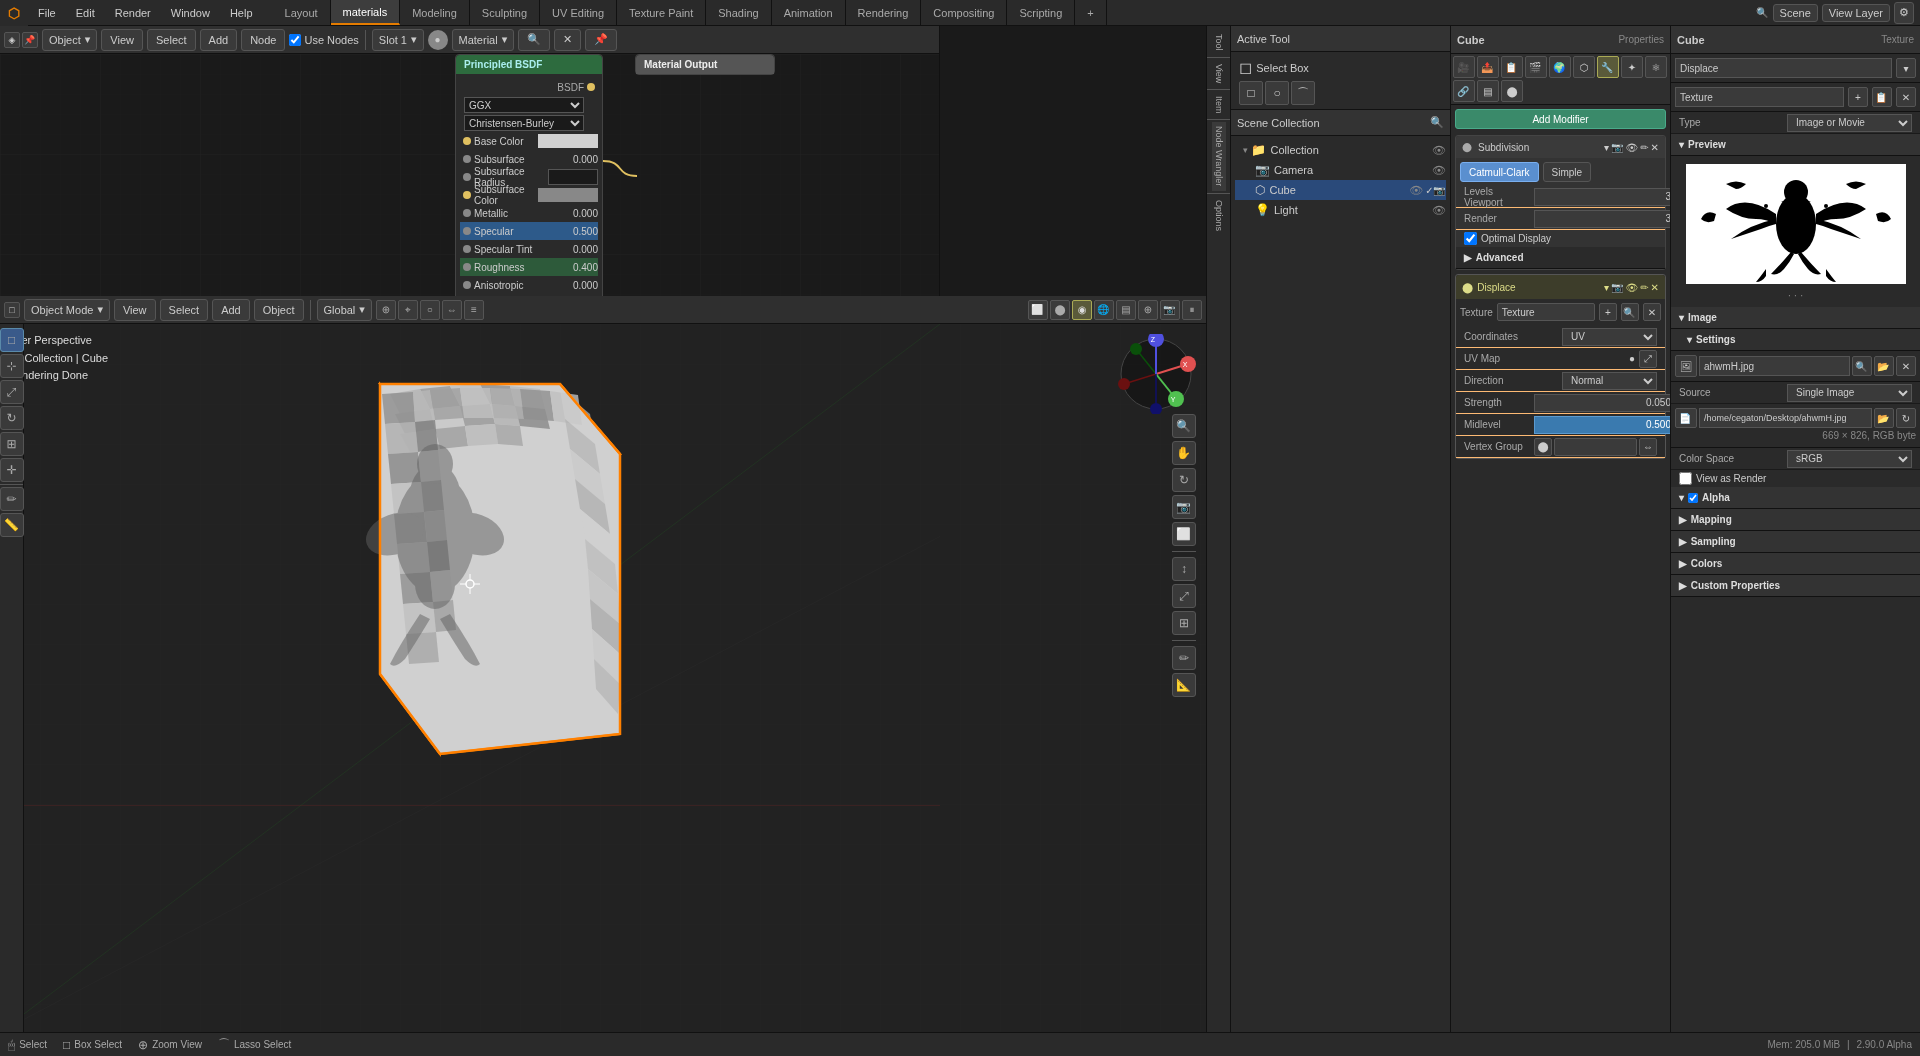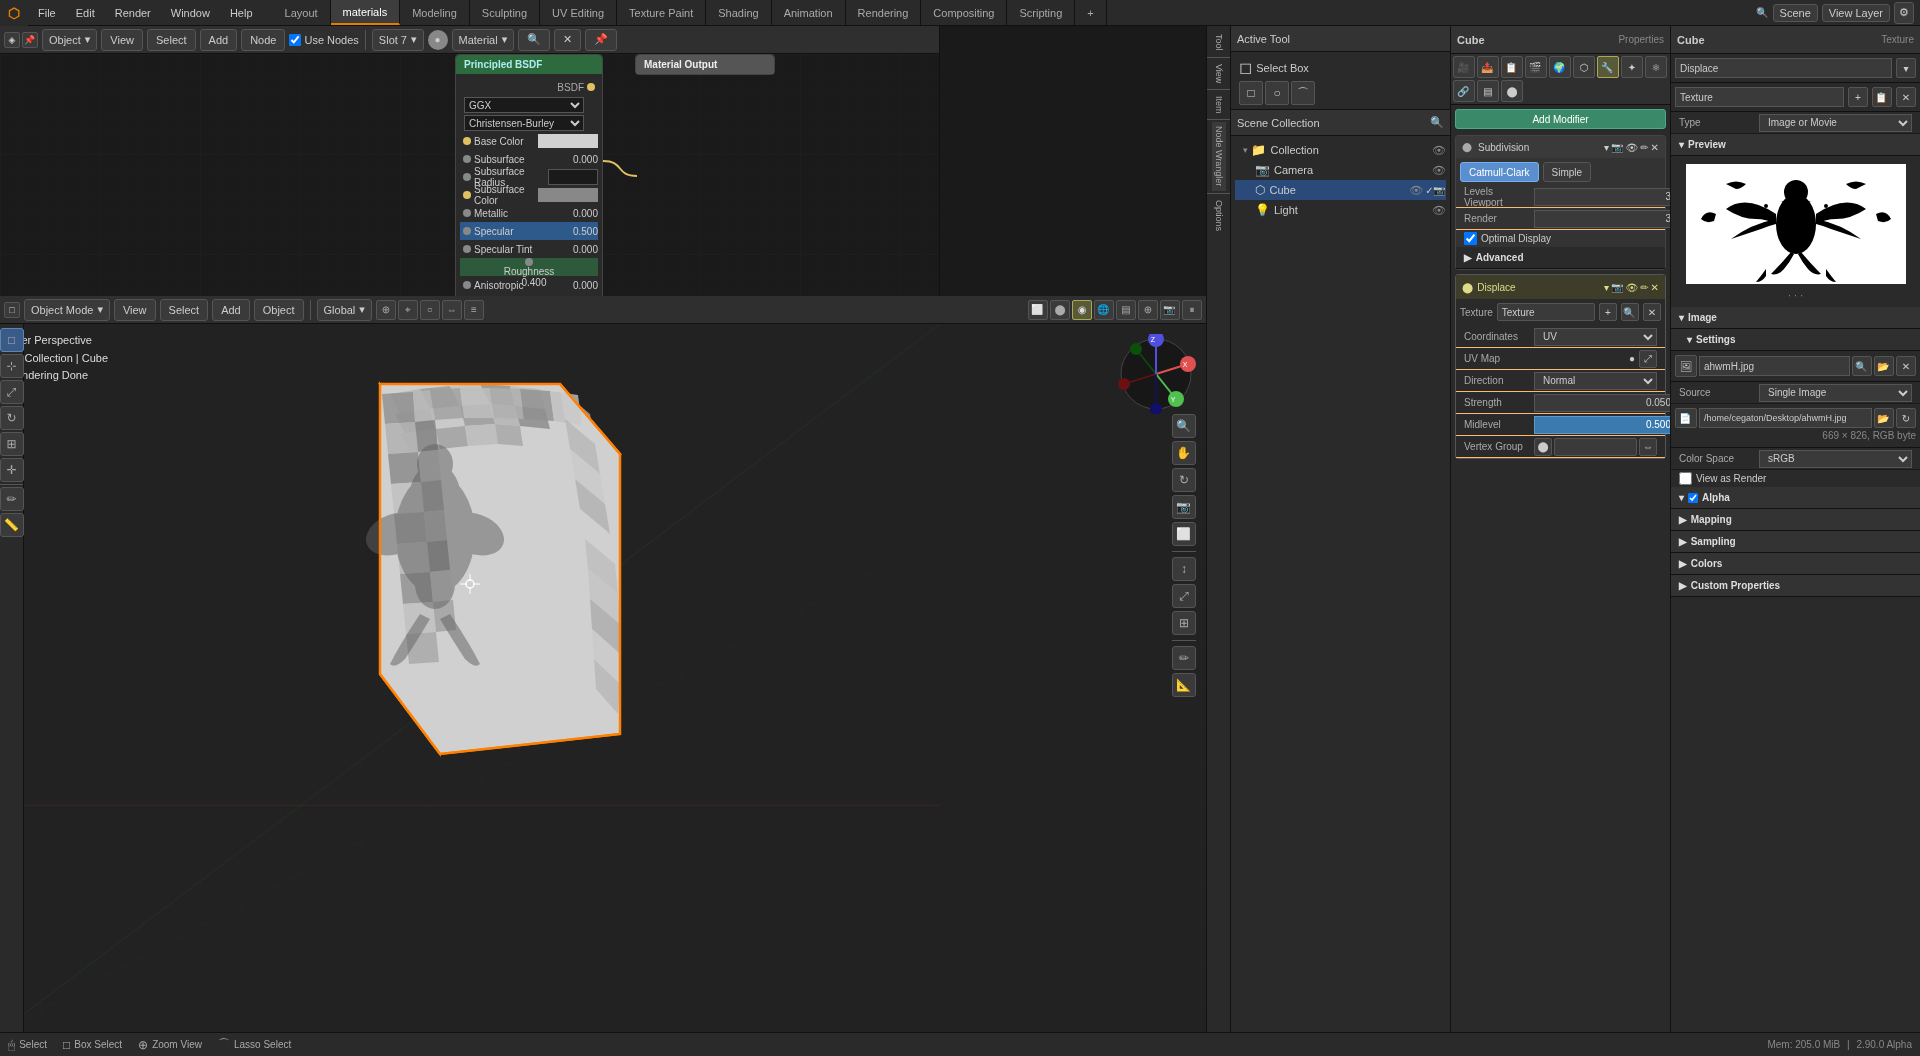--- a/index.html
+++ b/index.html
@@ -276,20 +276,21 @@
       flex-shrink: 0;
     }
     .prop-dropdown {
       background: #3a3a3a;
       border: 1px solid #555;
       color: #ccc;
       font-size: 10px;
       padding: 1px 4px;
       flex: 1;
       height: 18px;
+      margin-left: 28px;
     }
     .section-header {
       background: #333;
       height: 22px;
       display: flex;
       align-items: center;
       padding: 0 8px;
       color: #ddd;
       font-size: 10px;
       font-weight: bold;
@@ -537,21 +538,21 @@
         <div class="tb-btn">View</div>
         <div class="tb-btn">Select</div>
         <div class="tb-btn">Add</div>
         <div class="tb-btn">Node</div>
         <div class="tb-checkbox">
           <input type="checkbox" checked="" style="">
           <span>Use Nodes</span>
         </div>
         <div class="separator"></div>
         <div class="tb-dropdown">
-          <span>Slot 7</span>
+          <span>Slot 1</span>
             <span>▾</span>
         </div>
         <div style="width:20px;height:20px;background:#888;border-radius:50%;display:flex;align-items:center;justify-content:center;font-size:10px;">●</div>
         <div class="tb-dropdown">
           <span>Material</span>
             <span>▾</span>
         </div>
         <div class="tb-btn">🔍</div>
         <div class="tb-btn">✕</div>
         <div class="tb-btn">📌</div>
@@ -620,21 +621,21 @@
             <div class="node-row" style="background:#2d5a8a;">
               <span class="node-socket socket-grey"></span>
               <span style="font-size:10px;color:#ccc;flex:1;">Specular</span>
               <span class="node-value">0.500</span>
             </div>
             <div class="node-row">
               <span class="node-socket socket-grey"></span>
               <span style="font-size:10px;color:#ccc;flex:1;">Specular Tint</span>
               <span class="node-value">0.000</span>
             </div>
-            <div class="node-row" style="background:#2d5a3a;flex-direction:column;">
+            <div class="node-row" style="background:#2d5a3a;">
               <span class="node-socket socket-grey"></span>
               <span style="font-size:10px;color:#ccc;flex:1;">Roughness</span>
               <span class="node-value">0.400</span>
             </div>
             <div class="node-row">
               <span class="node-socket socket-grey"></span>
               <span style="font-size:10px;color:#ccc;flex:1;">Anisotropic</span>
               <span class="node-value">0.000</span>
             </div>
             <div class="node-row">

